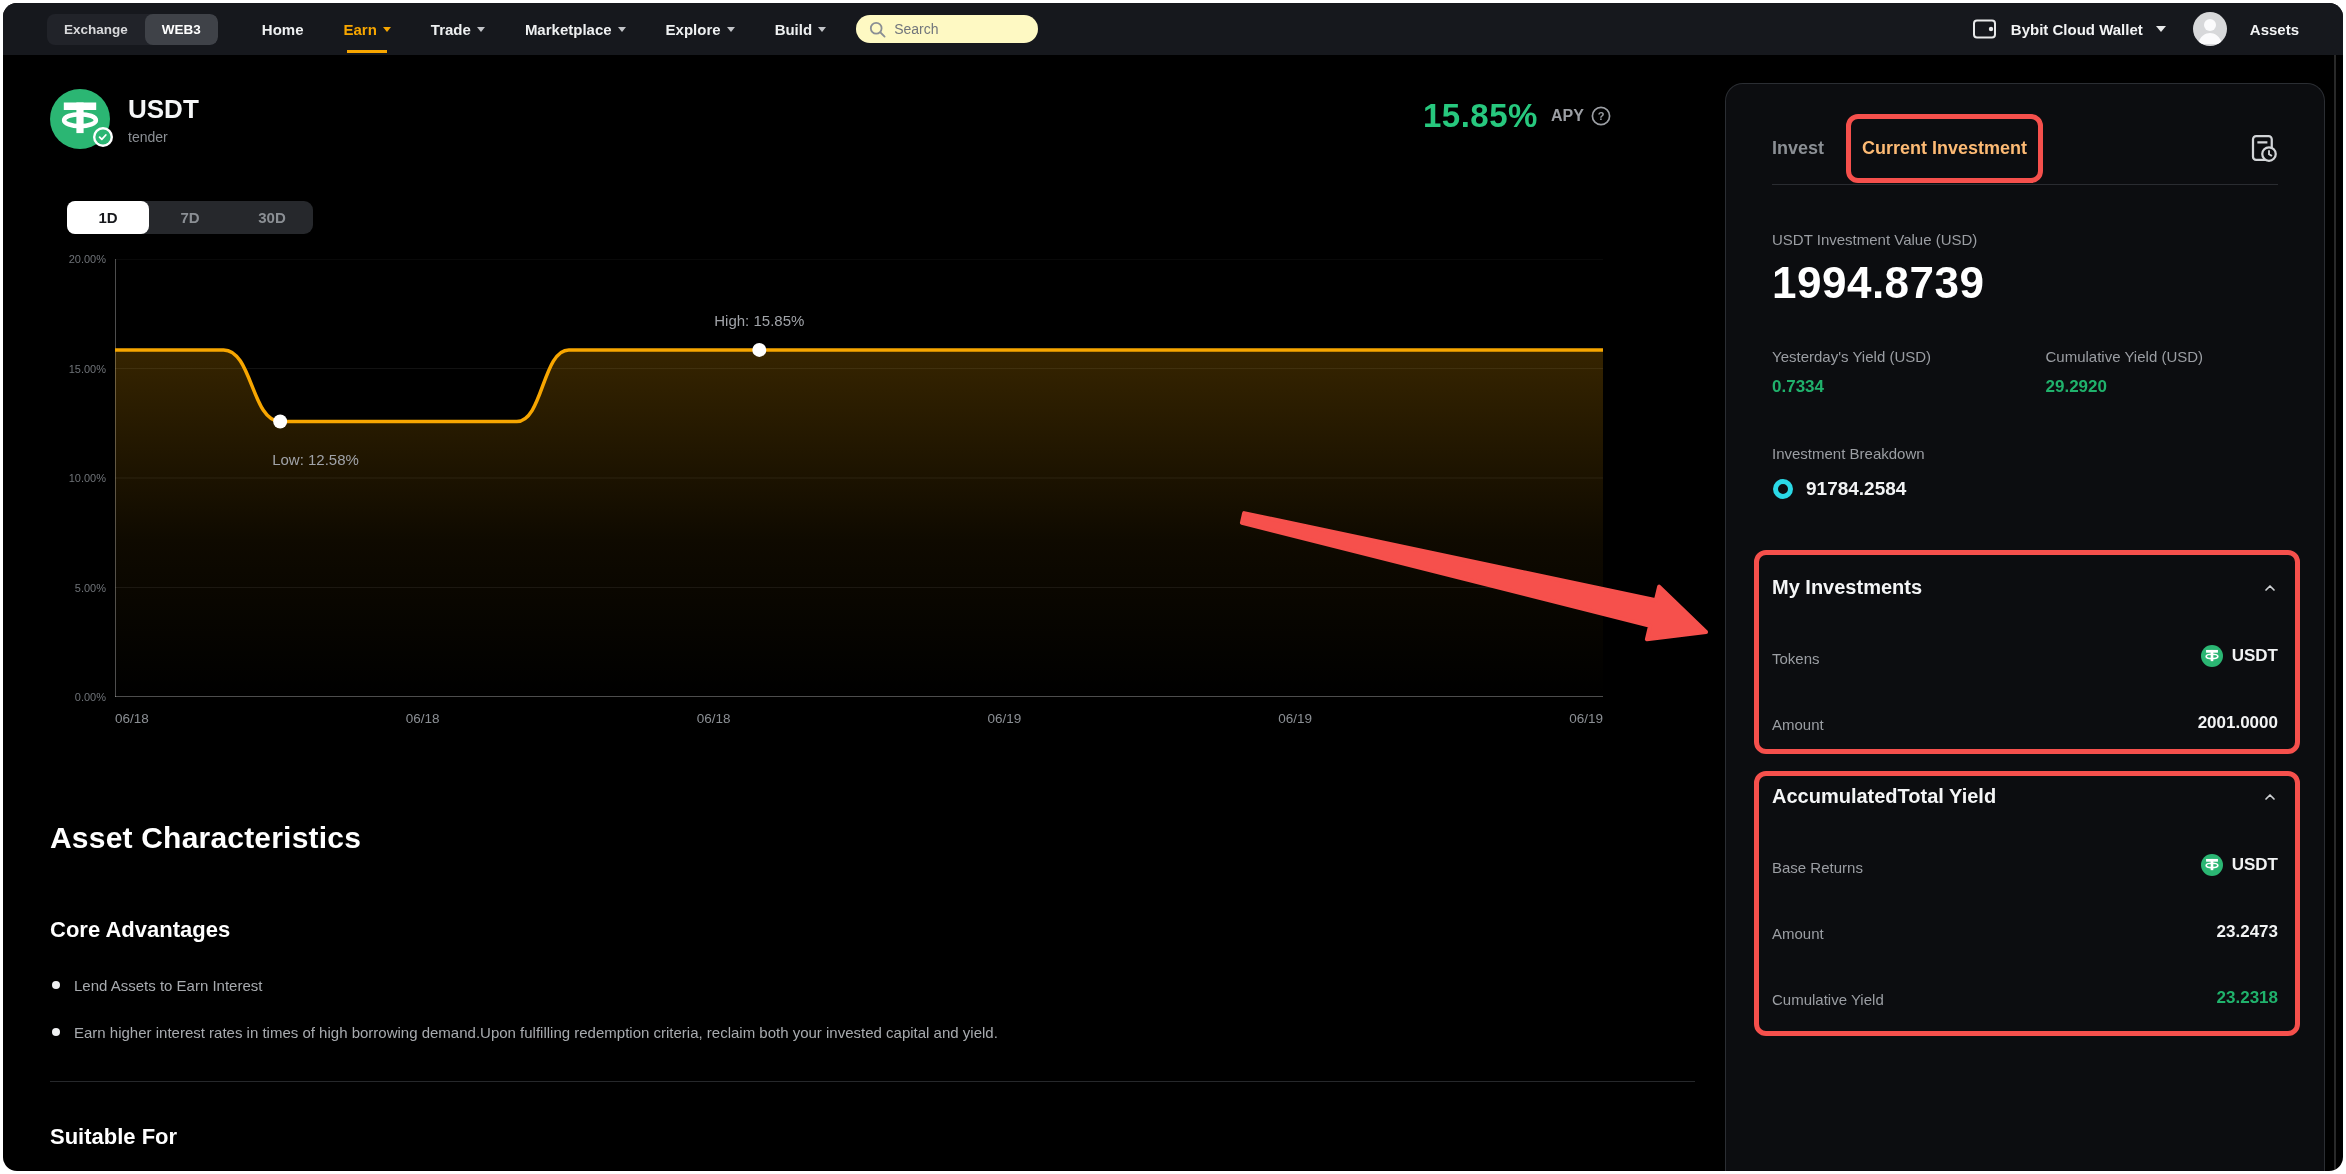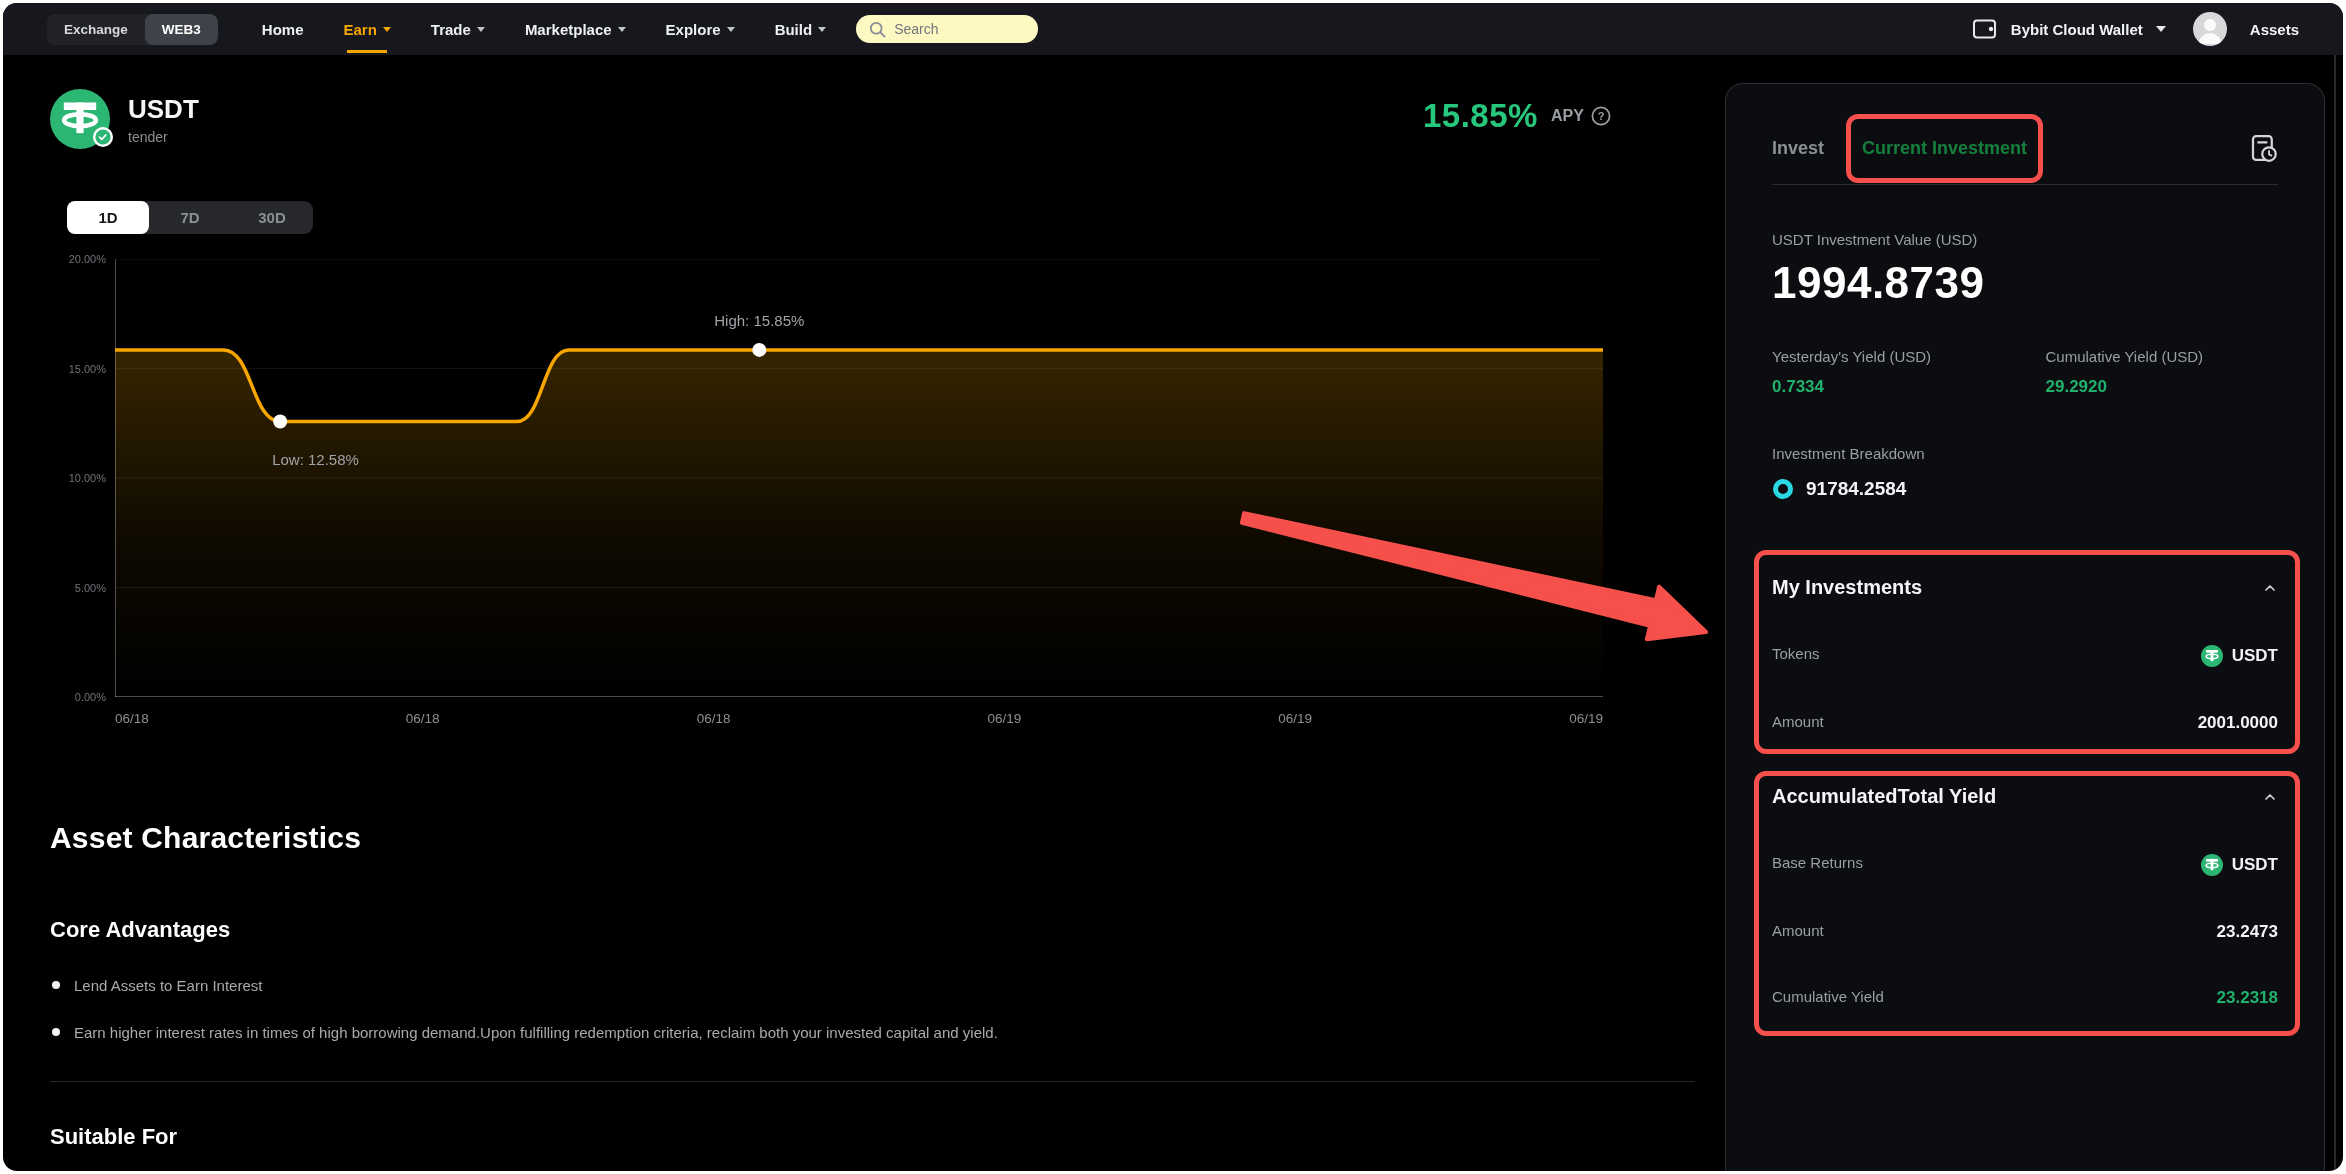--- a/index.html
+++ b/index.html
@@ -64,38 +64,38 @@
   .details .divider { height:1px; background:#26282b; margin-top:40px; width:1645px; }
   .details h2.suitable { margin-top:42px; }
 
   
   .panel { position:absolute; left:1722px; top:80px; width:600px; height:1088px;
            background:#0c0d10; border:1px solid #2b2e33; border-bottom:none;
            border-radius:18px 18px 0 0; padding:0 46px; }
   .panel-tabs { display:flex; align-items:center; gap:38px; margin-top:44px; height:40px; }
   .ptab { font-size:18px; font-weight:bold; cursor:pointer; }
   .ptab.inactive { color:#8b8f94; }
-  .ptab.active { color:#15803d; position:relative; }
+  .ptab.active { color:#fdba74; position:relative; }
   .history-btn { margin-left:auto; cursor:pointer; display:flex; }
   .panel-divider { height:1px; background:#2a2c31; margin-top:16px; }
   .inv-label { margin-top:46px; font-size:15px; color:#9b9ea3; }
   .inv-value { margin-top:10px; font-size:44px; font-weight:bold; color:#fff; letter-spacing:0.5px; }
   .yields { display:flex; margin-top:40px;gap:41px; }
   .yield-col { flex:1; }
   .yield-col .lbl { font-size:15px; color:#9b9ea3; }
   .yield-col .val { margin-top:12px; font-size:17px; font-weight:bold; color:#20b26c; }
   .bd-label { margin-top:48px; font-size:15px; color:#9b9ea3; }
   .bd-row { margin-top:16px; display:flex; align-items:center; gap:12px; }
   .bd-value { font-size:19px; font-weight:bold; color:#f2f3f4; }
   .psection { position:relative; }
   .psection.first { margin-top:76px; }
   .psection.second { margin-top:52px; }
   .psec-head { display:flex; align-items:center; justify-content:space-between; }
   .psec-title { font-size:20px; font-weight:bold; color:#f4f5f6; }
-  .psec-row { display:flex; align-items:flex-start; justify-content:space-between; margin-top:46px; }
+  .psec-row { display:flex; align-items:flex-end; justify-content:space-between; margin-top:46px; }
   .psec-row .lbl { font-size:15px; color:#9b9ea3; }
   .psec-row .val { font-size:17px; font-weight:bold; color:#f2f3f4; }
   .psec-row .val.green { color:#20b26c; }
   .token-val { display:flex; align-items:center; gap:9px; font-size:17px; font-weight:bold; color:#f2f3f4; }
   .redeem-btn { margin-top:52px; width:100%; height:86px; background:#16171b; border:1px solid #37393f;
                 border-radius:10px; color:#f2f3f4; font-size:20px; font-weight:bold; font-family:inherit; cursor:pointer; }
 
   
   .red-box { position:absolute; border:5px solid #f6504c; border-radius:12px; pointer-events:none; z-index:20; }
   .red-box.tabbox { inset:-24px -16px; }

